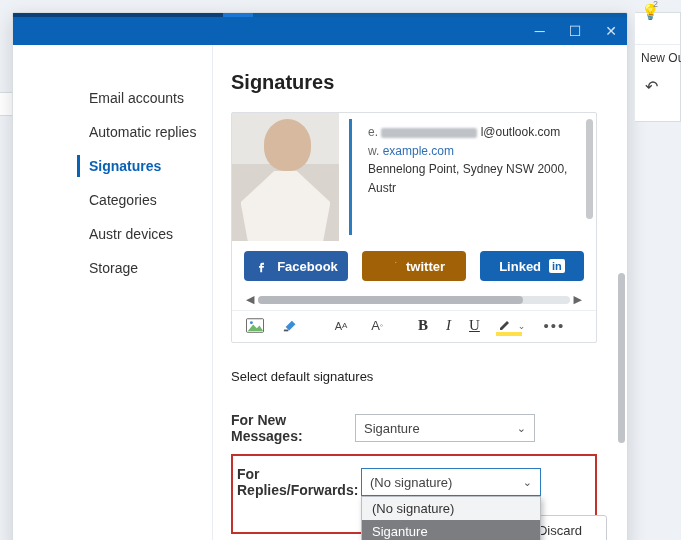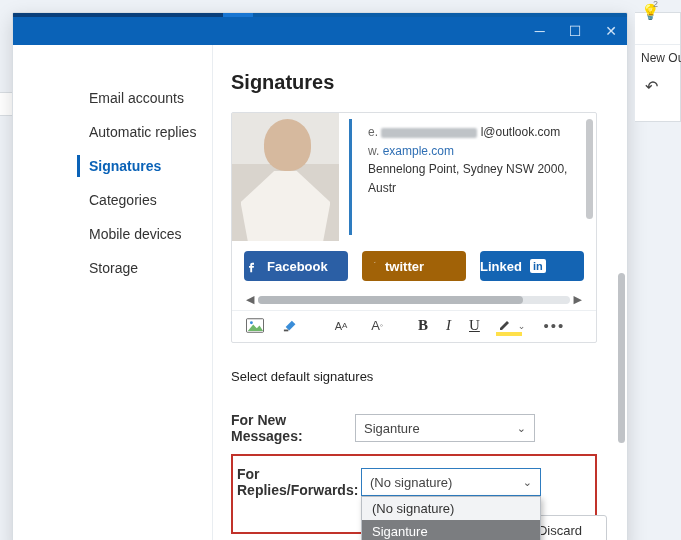--- a/index.html
+++ b/index.html
@@ -26,21 +26,21 @@
   .avatar::before { content:""; position:absolute; left:30%; top:5%; width:44%; height:40%; background:#d6b99e; border-radius:50% 50% 45% 45%; }
   .avatar::after { content:""; position:absolute; left:8%; bottom:0; width:84%; height:55%; background:#f4f1ec; clip-path: polygon(8% 100%, 0 45%, 38% 0, 62% 0, 100% 45%, 92% 100%); }
   .divider-v { width:3px; background:#2e7cc0; margin: 6px 16px 6px 10px; height: calc(100% - 12px); align-self:center; }
   .sig-lines { font-family: "Courier New", monospace; font-size: 12px; color:#333; padding-top:10px; line-height:1.55; }
   .sig-lines .label { color:#666; }
   .sig-lines .link { color:#2f6fb4; }
   .blurred { background:#bfc3c7; color:transparent !important; display:inline-block; height:10px; width:96px; border-radius:2px; filter:blur(1px); vertical-align:middle; }
   .vscroll { position:absolute; right:3px; top:6px; width:7px; height:100px; background:#c7c9cc; border-radius:4px; }
   
   .socials { display:flex; gap:14px; padding:10px 12px 12px; }
-  .sbtn { flex:1; height:30px; border-radius:4px; display:flex; align-items:center; justify-content:flex-start; gap:8px; color:#fff; font-size:13px; font-weight:600; cursor:pointer; }
+  .sbtn { flex:1; height:30px; border-radius:4px; display:flex; align-items:center; justify-content:center; gap:8px; color:#fff; font-size:13px; font-weight:600; cursor:pointer; }
   .sbtn.fb { background:#2b5fa5; }
   .sbtn.tw { background:#a16207; }
   .sbtn.li { background:#1464b3; }
   .sbtn svg { width:15px; height:15px; fill:#fff; }
   .sbtn .sq { background:#fff; color:#1464b3; font-weight:800; font-size:11px; padding:1px 3px; border-radius:2px; }
   
   .hscroll { display:flex; align-items:center; padding:0 10px 4px; }
   .hscroll .arrow { font-size:11px; color:#666; padding:0 4px; }
   .hscroll .track { flex:1; height:8px; background:#e3e6e9; border-radius:4px; position:relative; }
   .hscroll .thumb { position:absolute; left:0; top:0; height:8px; width:85%; background:#b5b9bd; border-radius:4px; }
@@ -92,21 +92,21 @@
     <span>─</span>
     <span>☐</span>
     <span>✕</span>
   </div>
   <div class="mainwrap">
     <nav class="sidebar">
       <div class="side-item">Email accounts</div>
       <div class="side-item">Automatic replies</div>
       <div class="side-item active">Signatures</div>
       <div class="side-item">Categories</div>
-      <div class="side-item">Mobile devices</div>
+      <div class="side-item">Austr devices</div>
       <div class="side-item">Storage</div>
     </nav>
 
     <section class="content">
       <h1>Signatures</h1>
 
       <div class="sig-editor">
         <div class="sig-preview">
           <div class="avatar"></div>
           <div class="divider-v"></div>

